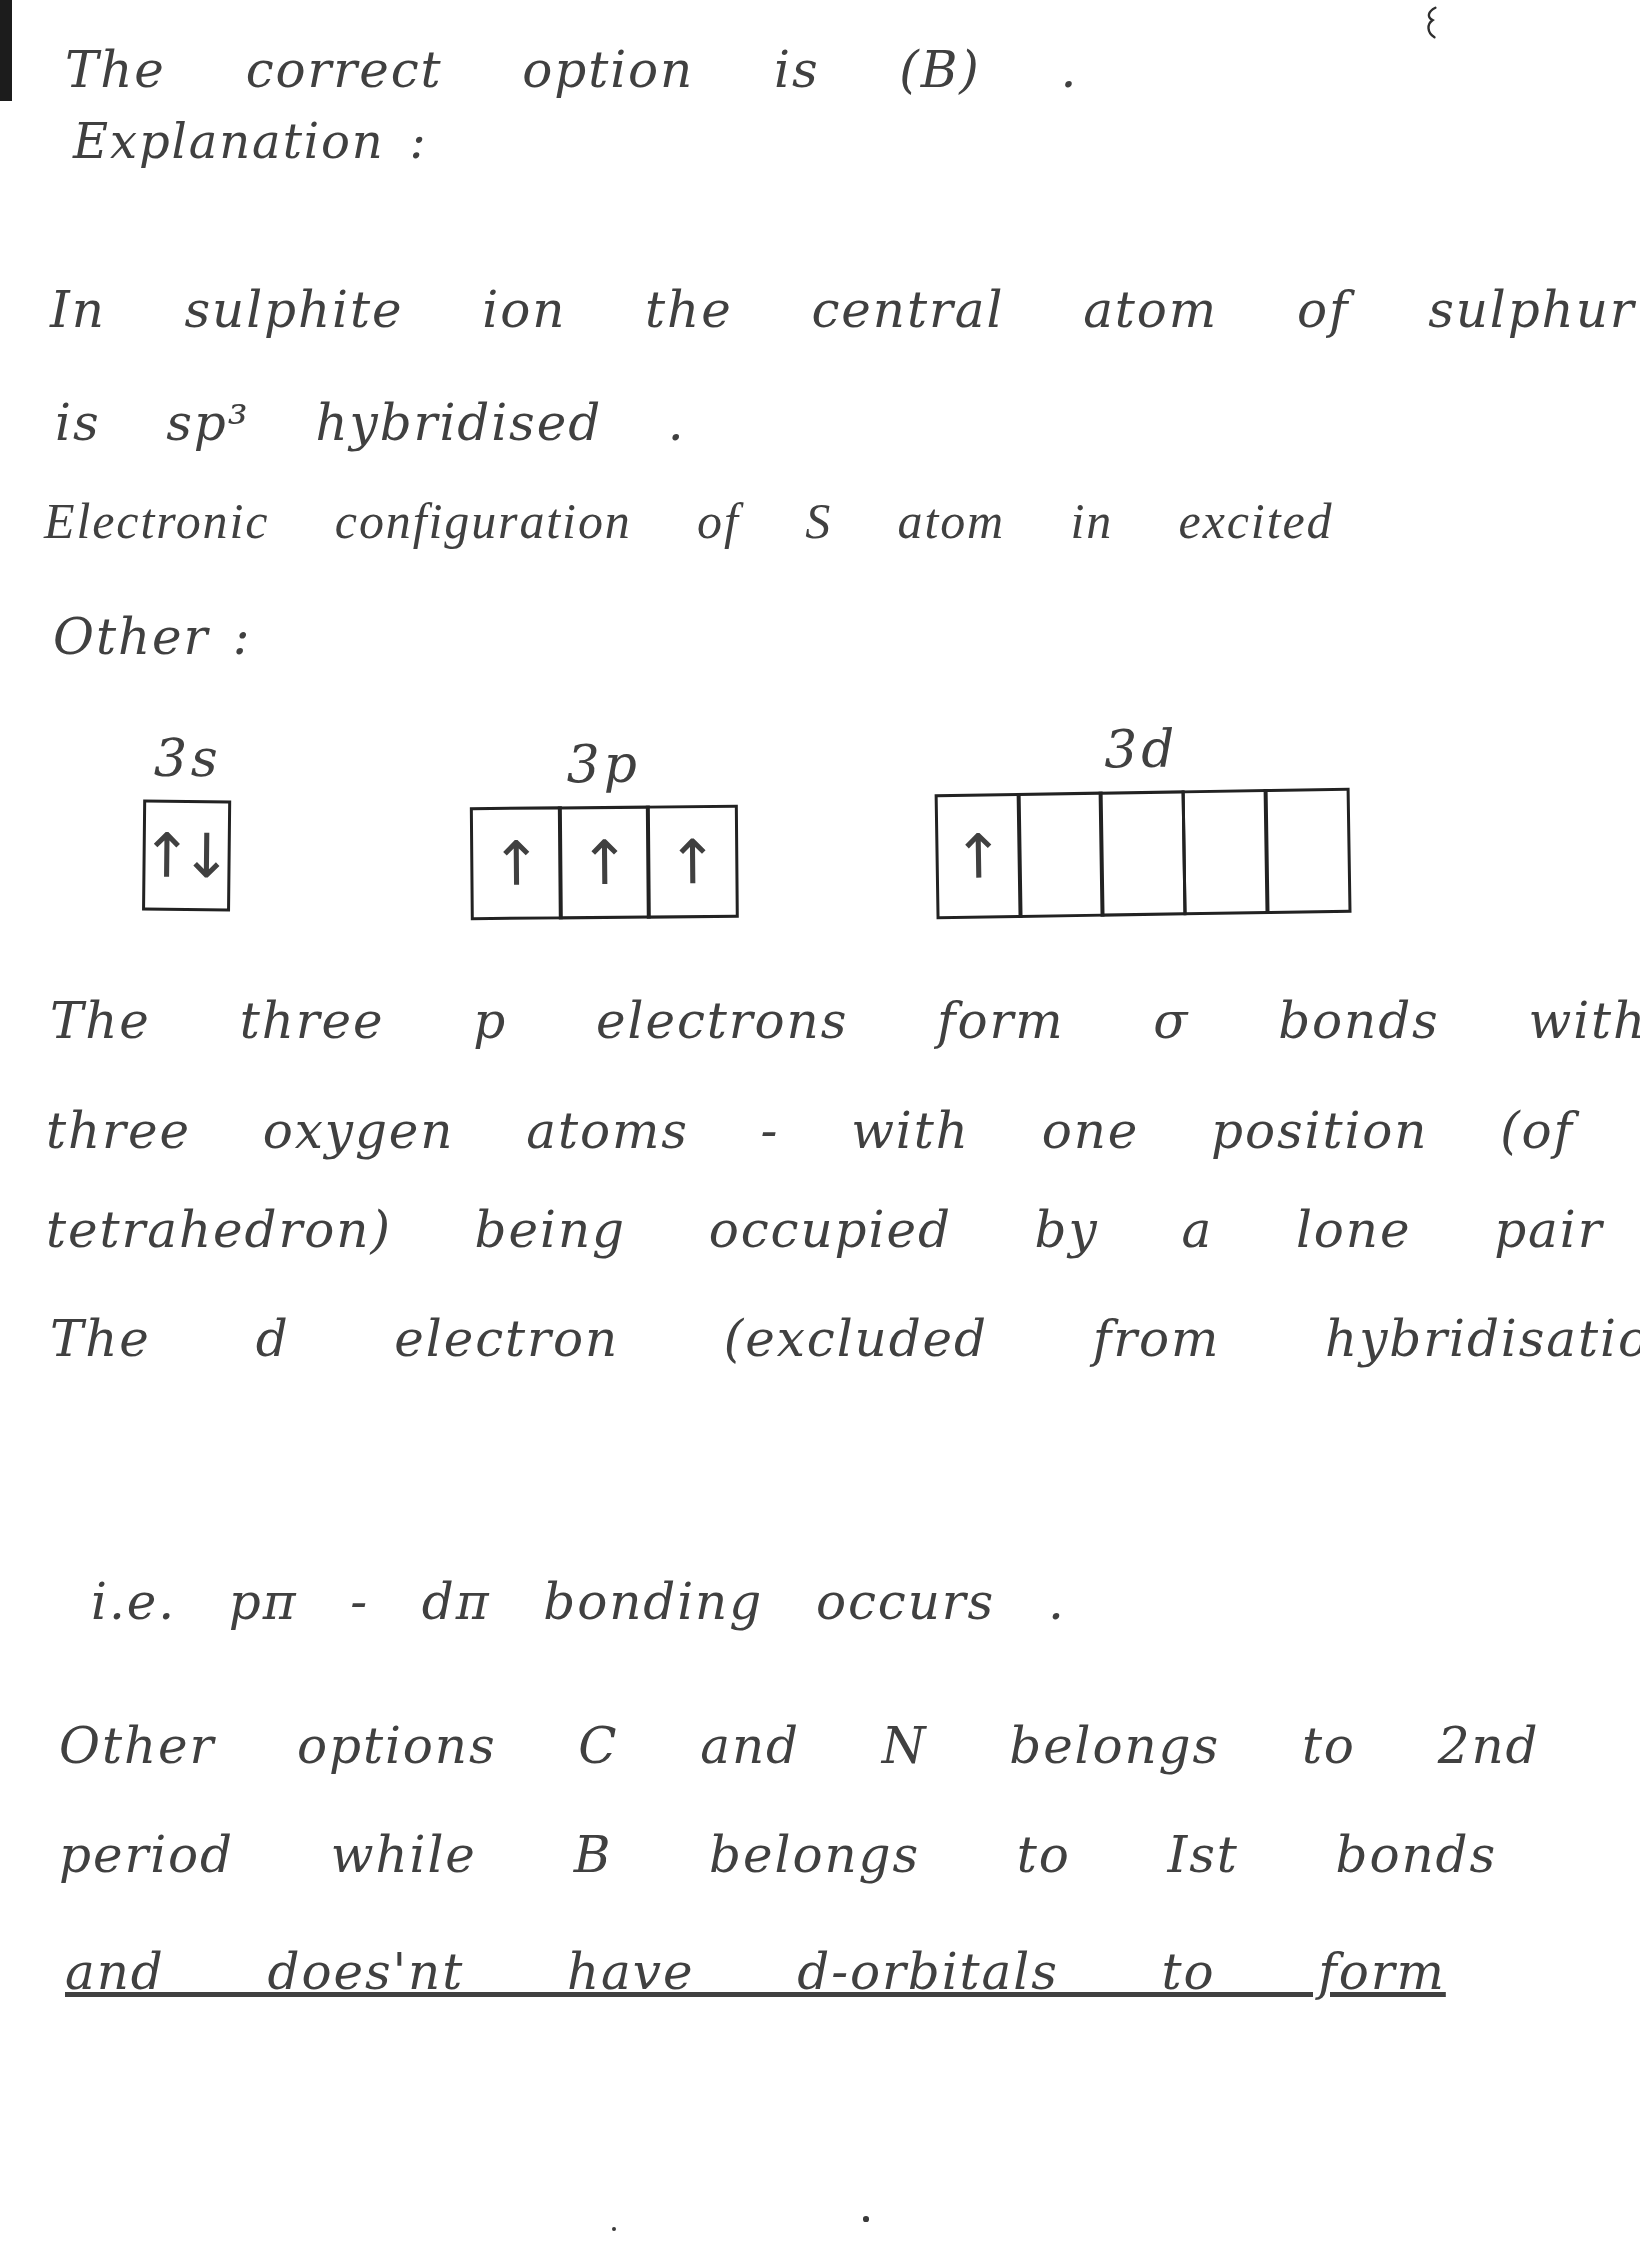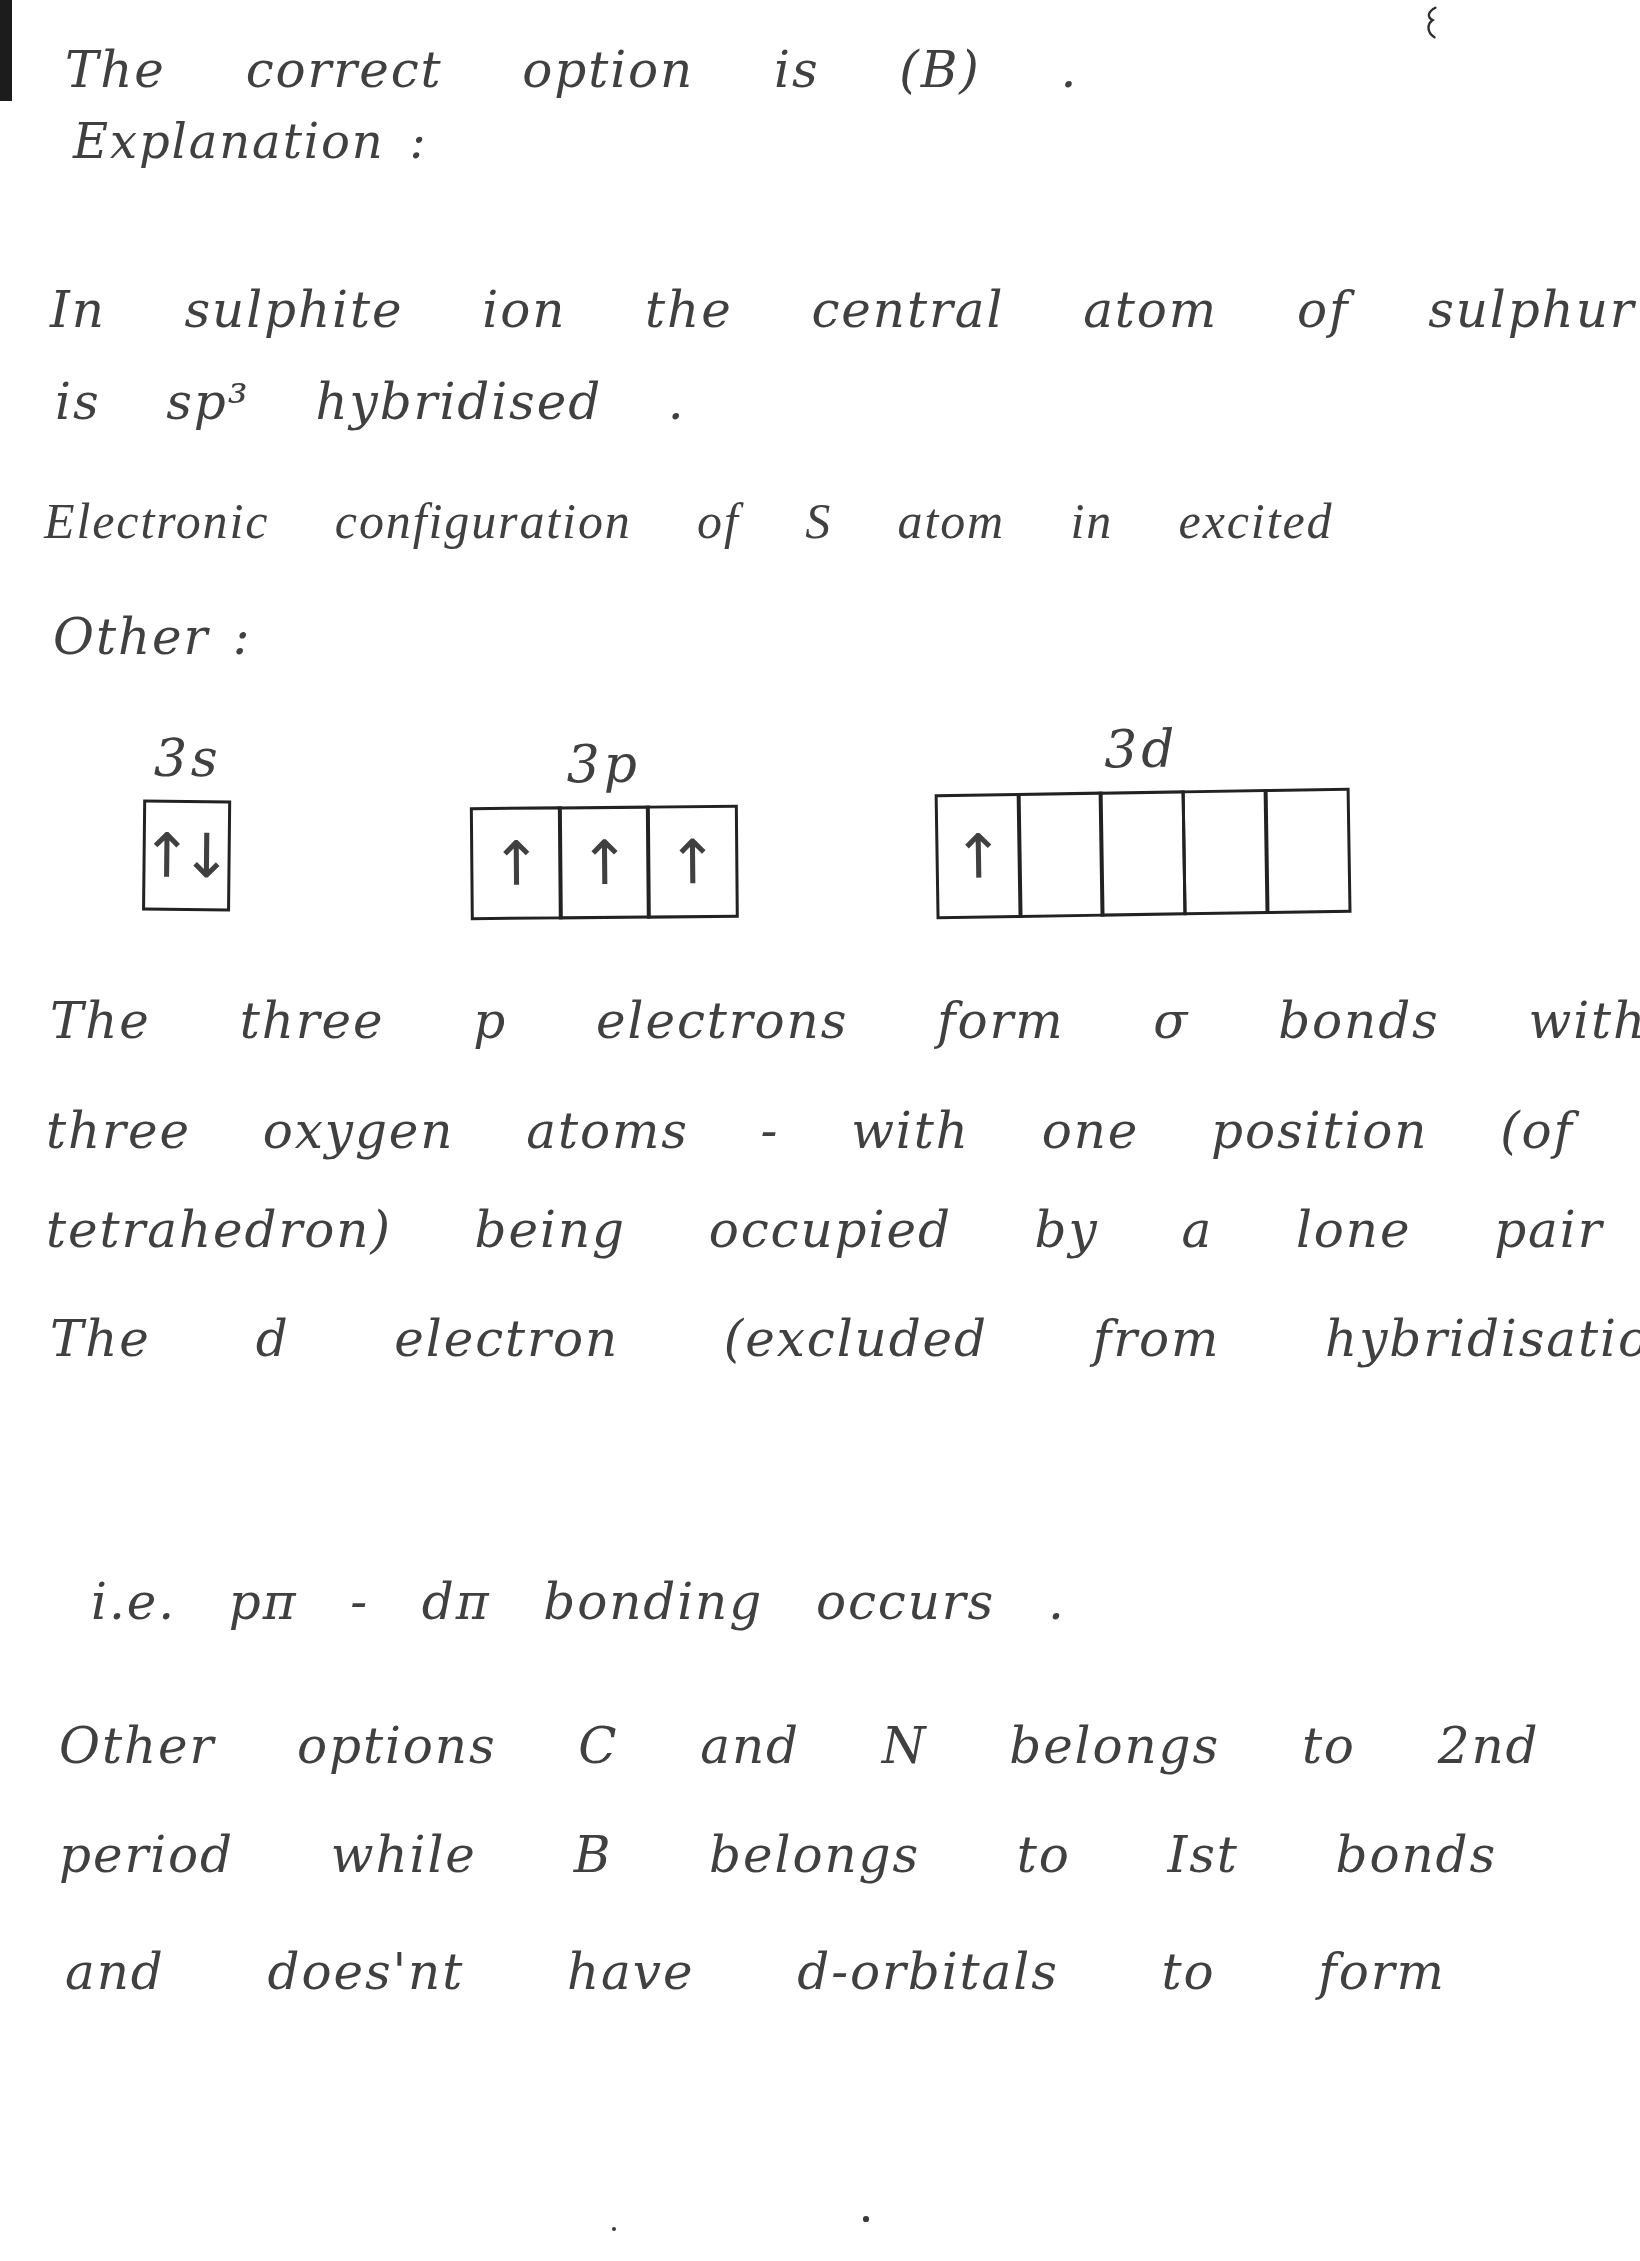--- a/index.html
+++ b/index.html
@@ -73,21 +73,21 @@
   </svg>
   <div class="ink-dot" style="left:863px; top:2216px;"></div>
   <div class="ink-dot" style="left:612px; top:2227px; width:3.8px; height:3.8px;"></div>
 
   <div class="line" style="left:65px; top:43px; word-spacing:62px;">The correct option is (B) .</div>
 
   <div class="line" style="left:50px; top:283px; word-spacing:61px;">In sulphite ion the central atom of sulphur</div>
 
   <div class="line heading" style="left:73px; top:115px; word-spacing:7.6px;">Explanation :</div>
 
-  <div class="line" style="left:55px; top:375px; word-spacing:48px;">is sp³ hybridised .</div>
+  <div class="line" style="left:55px; top:396px; word-spacing:48px;">is sp³ hybridised .</div>
 
   <div class="line" style="left:44px; top:494px; word-spacing:51px;font-family:Liberation Serif, serif;">Electronic configuration of S atom in excited</div>
 
   <div class="line" style="left:53px; top:610px; word-spacing:5.7px;">Other :</div>
 
   <div class="orb-group g3s" style="left:143px; top:728px;">
     <div class="orb-label">3s</div>
     <div class="orb-row">
         <div class="orb-box">
           <span class="orb-arrows">↑↓</span>
@@ -139,17 +139,17 @@
 
   <div class="line" style="left:50px; top:1312px; word-spacing:87px;">The d electron (excluded from hybridisation)</div>
 
 
   <div class="line" style="left:91px; top:1575px; word-spacing:35px;">i.e. pπ - dπ bonding occurs .</div>
 
   <div class="line" style="left:59px; top:1719px; word-spacing:64px;">Other options C and N belongs to 2nd</div>
 
   <div class="line" style="left:59px; top:1828px; word-spacing:79px;">period while B belongs to Ist bonds</div>
 
-  <div class="line" style="left:65px; top:1945px; word-spacing:85px;">and does'nt have d-orbitals to form</div>
+  <div class="line" style="left:65px; top:1945px; word-spacing:85px;text-decoration:underline;">and does'nt have d-orbitals to form</div>
 
 
 </div>
 
 
 </body></html>

